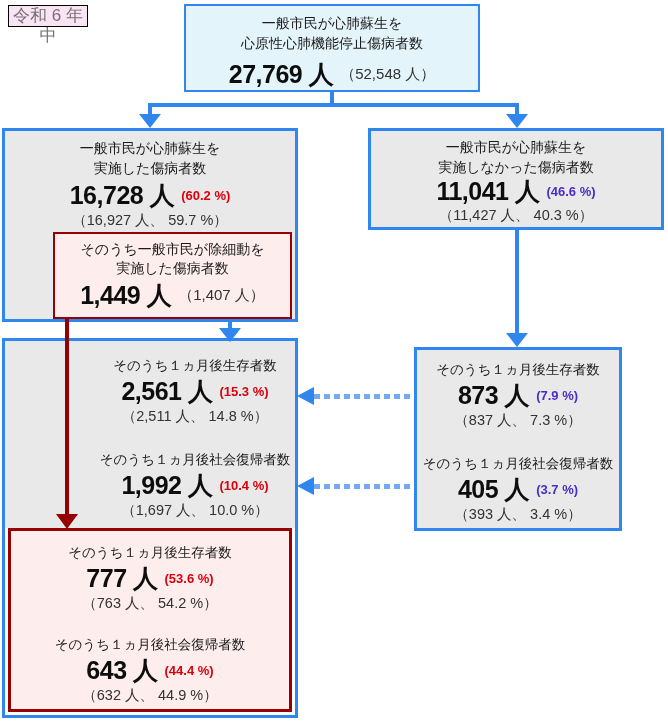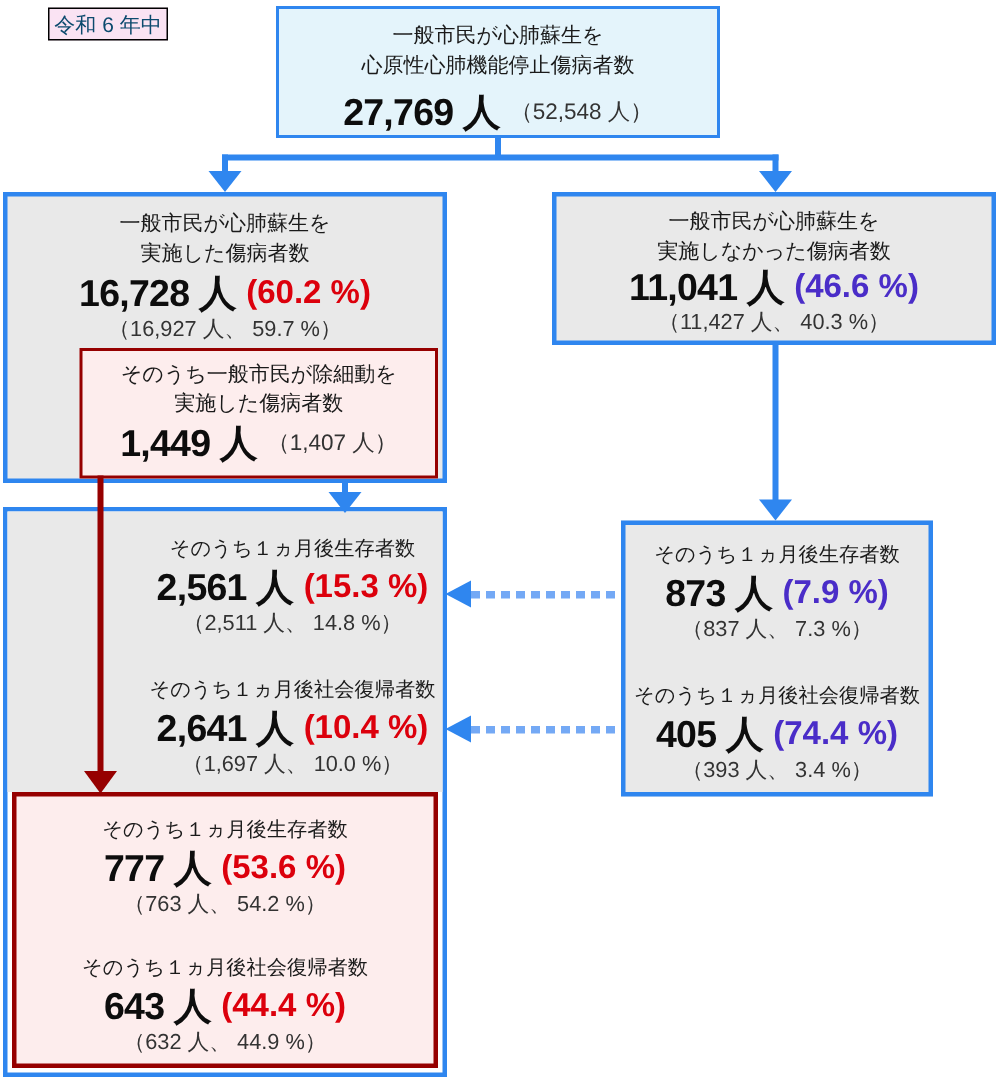--- a/index.html
+++ b/index.html
@@ -13,26 +13,26 @@
     --pink:#fdeded;
     --tagpink:#fae3f3;
   }
   html,body{margin:0;padding:0;background:#fff;}
   body{font-family:"Liberation Sans","DejaVu Sans",sans-serif;color:#111;}
   #canvas{position:relative;width:668px;height:722px;background:#fff;overflow:hidden;}
   .box{position:absolute;box-sizing:border-box;border:3px solid var(--blue);background:var(--grey);text-align:center;}
   .box.cyan{background:var(--cyan);border-width:2.5px;}
   .redbox{position:absolute;box-sizing:border-box;border:2px solid var(--dred);background:var(--pink);text-align:center;}
   .tag{position:absolute;box-sizing:border-box;border:1px solid #000;background:var(--tagpink);
-       font-size:14px;line-height:20px;text-align:center;color:#0c4a6e;margin-left:24px;}
+       font-size:17px;line-height:20px;text-align:center;color:#737373;}
   .lbl{font-size:14px;line-height:20px;color:#1a1a1a;white-space:nowrap;}
   .statlbl{font-size:13.5px;line-height:20px;color:#1a1a1a;white-space:nowrap;}
   .numline{display:flex;justify-content:center;align-items:center;gap:7px;height:30px;white-space:nowrap;}
   .big{font-size:25px;font-weight:bold;color:#0d0d0d;letter-spacing:-0.5px;}
-  .pct{font-size:22px;font-weight:bold;}
+  .pct{font-size:13px;font-weight:bold;}
   .pct.red{color:var(--red);}
   .pct.purple{color:var(--purple);}
   .paren{font-size:14.5px;line-height:20px;color:#333;white-space:nowrap;}
   .inparen{font-size:15px;font-weight:normal;color:#333;letter-spacing:0;}
   .vline,.hline{position:absolute;background:var(--blue);z-index:5;}
   .vline.dark{background:var(--dred);z-index:6;}
   .arrow-down{position:absolute;width:0;height:0;border-left:11px solid transparent;
               border-right:11px solid transparent;border-top:14px solid var(--blue);z-index:5;}
   .arrow-down.dark{border-top-color:var(--dred);border-top-width:15px;z-index:6;}
   .arrow-left{position:absolute;width:0;height:0;border-top:9px solid transparent;
@@ -94,21 +94,21 @@
         <div class="statlbl">そのうち１ヵ月後生存者数</div>
         <div class="numline">
           <span class="big">2,561 人</span>
           <span class="pct red">(15.3 %)</span>
         </div>
         <div class="paren">（2,511 人、 14.8 %）</div>
       </div>
       <div class="stat">
         <div class="statlbl">そのうち１ヵ月後社会復帰者数</div>
         <div class="numline">
-          <span class="big">2,641 人</span>
+          <span class="big">1,992 人</span>
           <span class="pct red">(10.4 %)</span>
         </div>
         <div class="paren">（1,697 人、 10.0 %）</div>
       </div>
     </div>
 
     <div class="redbox" style="left:3px;right:3px;top:187px;height:184px;border-width:3px;padding-top:12px;">
       <div class="stat" style="margin-bottom:22px;">
         <div class="statlbl">そのうち１ヵ月後生存者数</div>
         <div class="numline">
@@ -134,21 +134,21 @@
       <div class="numline">
         <span class="big">873 人</span>
         <span class="pct purple">(7.9 %)</span>
       </div>
       <div class="paren">（837 人、 7.3 %）</div>
     </div>
     <div class="stat">
       <div class="statlbl">そのうち１ヵ月後社会復帰者数</div>
       <div class="numline">
         <span class="big">405 人</span>
-        <span class="pct purple">(74.4 %)</span>
+        <span class="pct purple">(3.7 %)</span>
       </div>
       <div class="paren">（393 人、 3.4 %）</div>
     </div>
   </div>
 
   <div class="vline" style="left:330px;top:91px;width:4px;height:13px;"></div>
   <div class="hline" style="left:148px;top:103px;width:371px;height:4px;"></div>
   <div class="vline" style="left:148px;top:103px;width:4px;height:13px;"></div>
   <div class="arrow-down" style="left:139px;top:114px;"></div>
   <div class="vline" style="left:515px;top:103px;width:4px;height:13px;"></div>

